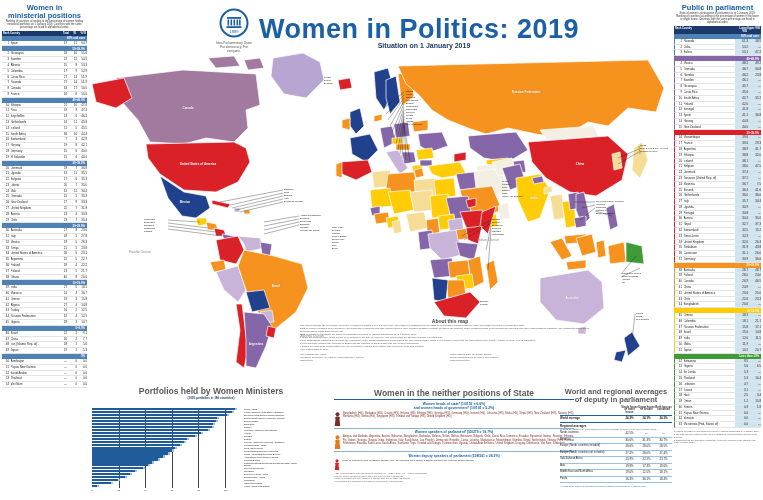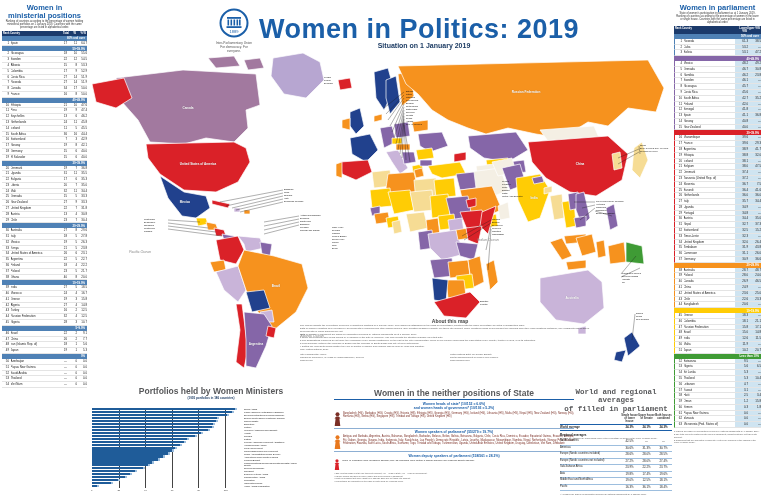--- a/index.html
+++ b/index.html
@@ -30,21 +30,21 @@
   .srow .rk{width:7px;text-align:right;padding-right:1.5px;flex:none;}
   .srow .cn{flex:1;overflow:hidden;white-space:nowrap;}
   .srow .v{width:10px;text-align:right;flex:none;}
   .srow .vb{width:13px;text-align:right;flex:none;background:var(--lightblue);}
   
   .about-title{font-size:5px;font-weight:bold;color:#444;text-align:center;}
   .about-line{font-size:2.4px;color:#555;line-height:1.25;}
   .about-contact{font-size:2.3px;color:#555;line-height:1.3;}
   
   .sec-title{color:#58595b;font-weight:bold;font-size:8.5px;text-align:center;}
-  .sec-title-sm{color:#58595b;font-weight:bold;font-size:7.5px;text-align:center;line-height:1.1;font-family:Liberation Mono, monospace;}
+  .sec-title-sm{color:#58595b;font-weight:bold;font-size:7.5px;text-align:center;line-height:1.1;}
   .chart-sub{font-size:3px;font-weight:bold;color:#16365f;text-align:center;}
   .bar-row{position:absolute;left:0;height:2.2px;background:var(--barblue);}
   .bar-tip{position:absolute;height:2.2px;background:#9dbede;}
   .bar-label{position:absolute;font-size:2.3px;color:#222;white-space:nowrap;line-height:1;}
   .grid-line{position:absolute;width:0.4px;background:#444;}
   .axis-num{position:absolute;font-size:2.4px;color:#333;}
   .hp-rule{height:1px;background:var(--headerblue);}
   .hp-sub{color:var(--headerblue);font-weight:bold;font-size:3.4px;text-align:center;line-height:1.25;}
   .hp-body{font-size:2.6px;line-height:1.3;text-align:justify;color:#7b2f25;}
   .hp-note{font-size:2.4px;color:#333;font-style:italic;}
@@ -919,21 +919,21 @@
     <div id="hp-footnotes" style="margin-top:2px;">
         <div class="hp-foot">*  Only elected heads of state are taken into account; HS = Head of State, HG = Head of Government.</div>
         <div class="hp-foot">*  Figures include speakers of lower, single and upper houses of parliament.</div>
         <div class="hp-foot">*  Posts of speakers that were vacant on 1 January 2019 are not taken into account.</div>
         <div class="hp-foot">*  Percentages are calculated on the basis of posts filled on 1 January 2019.</div>
       </div>
   </div>
 
   <div class="abs" style="left:560px;top:388px;width:112px;height:110px;">
     <div class="sec-title-sm">
-      <span>World and regional averages</span><br><span>of filled in parliament</span>
+      <span>World and regional averages</span><br><span>of deputy in parliament</span>
     </div>
     <div style="display:flex;margin-top:2px;">
       <span style="flex:1;"></span>
       <span class="avg-colhead" style="width:17px;">Single house or lower house</span>
       <span class="avg-colhead" style="width:17px;">Upper house or Senate</span>
       <span class="avg-colhead" style="width:17px;">Both houses combined</span>
     </div>
     <div id="avg-world" style="border-top:0.8px solid #1b5fa8;border-bottom:0.8px solid #1b5fa8;font-weight:bold;">
         <div class="avg-row" style="border: none;">
           <span class="lbl">World average</span>
@@ -991,21 +991,21 @@
           <span class="lbl" style="font-size: 2.6px;">Pacific</span>
           <span class="n">16.3%</span>
           <span class="n">36.1%</span>
           <span class="n">18.4%</span>
         </div>
       </div>
     <div class="footnotes" style="margin-top:1.5px;">* Averages are based on information provided by national parliaments by 1 January 2019.</div>
   </div>
 
   <div class="abs" style="left:674px;top:4px;width:87px;height:494px;">
-    <div class="panel-title">Women in parliament</div>
+    <div class="panel-title">Public in parliament</div>
     <div class="panel-note">State of women's participation in parliament as at 1 January 2019. Ranking of countries according to the percentage of women in the lower or single house. Countries with the same percentage are listed in alphabetical order.</div>
     <div class="tbl-head">
       <span style="width:7px;">Rank</span>
       <span style="flex:1;">Country</span>
       <span style="width:13px;text-align:right;">Lower %W</span>
       <span style="width:13px;text-align:right;">Upper %W</span>
     </div>
     <div id="right-rows">
         <div class="grp-bar" style="background: rgb(79, 129, 181);">50% and over</div>
         <div class="srow" style="border-left: 1.5px solid rgb(79, 129, 181);">

